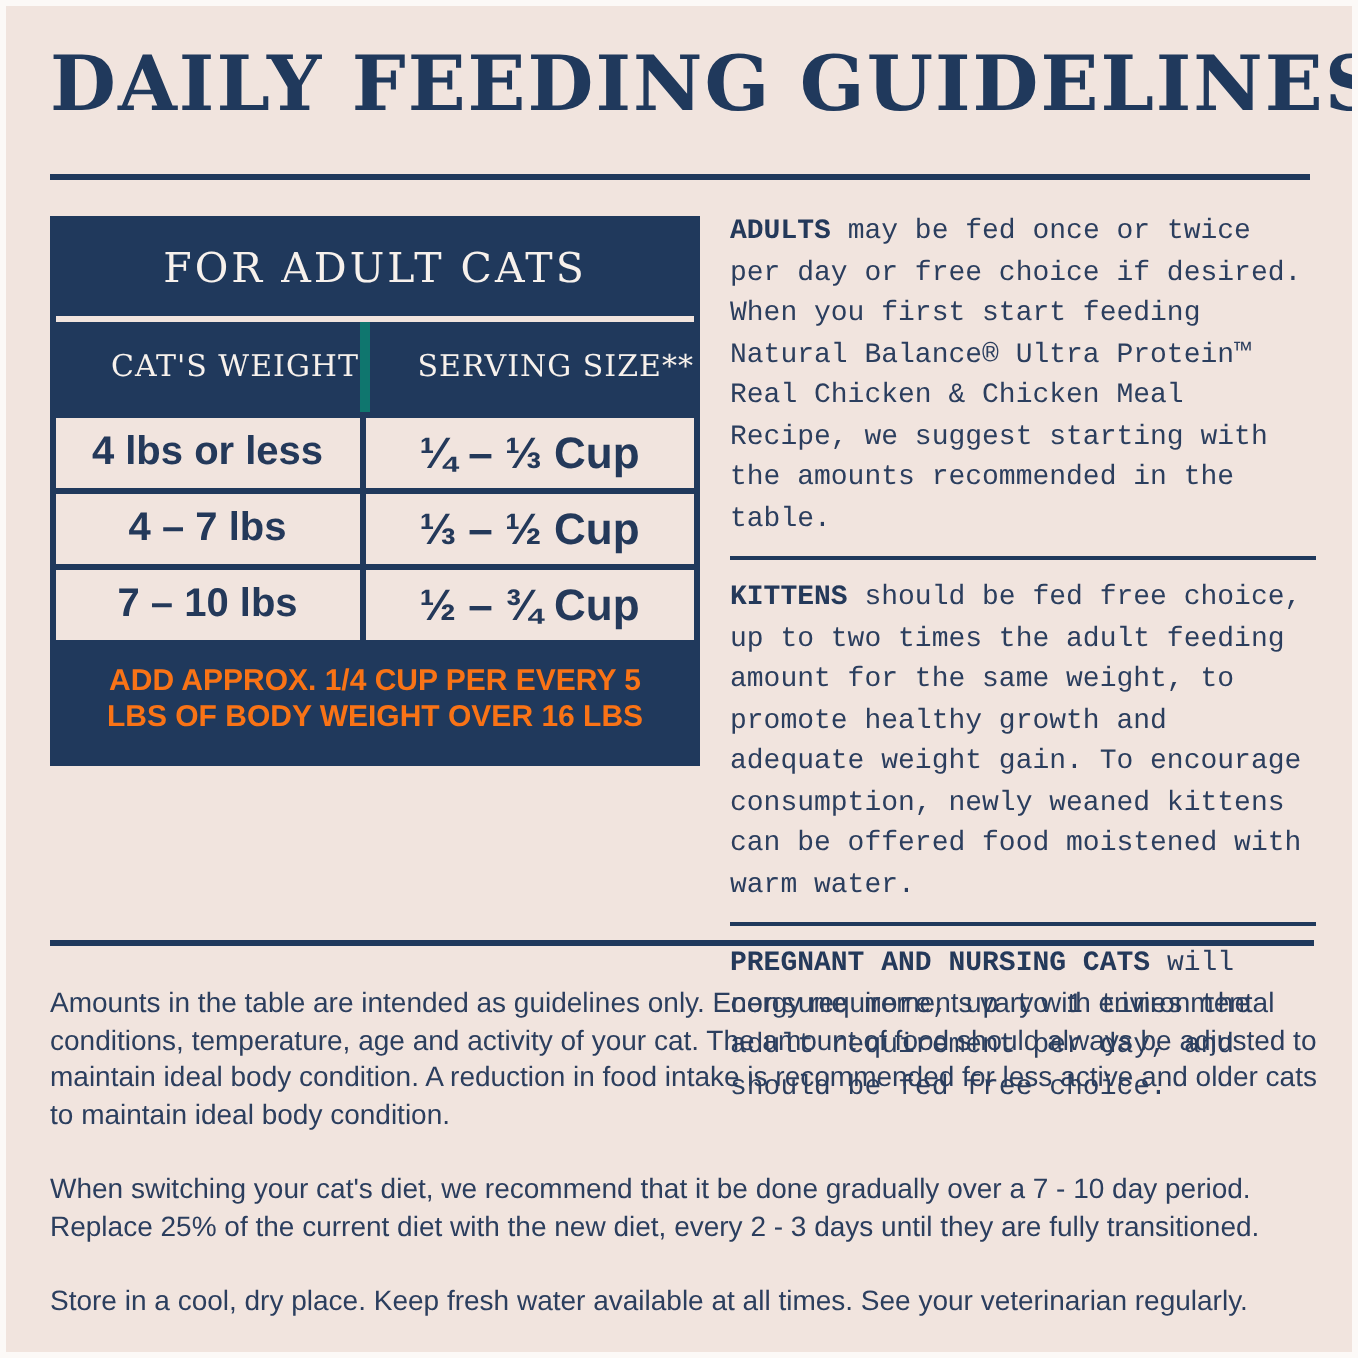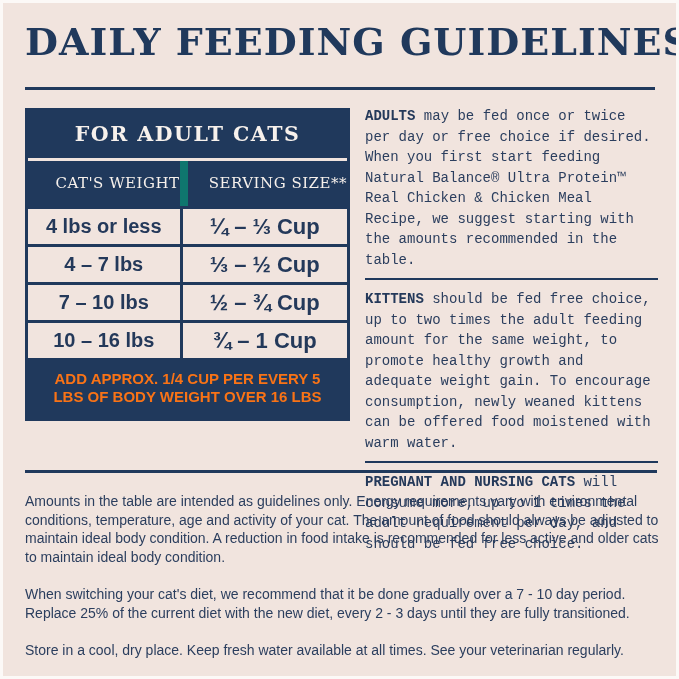--- a/index.html
+++ b/index.html
@@ -27,30 +27,30 @@
   
   .feeding-table{
     position:absolute;left:22px;top:105px;width:325px;
     box-sizing:border-box;border:3px solid #20395c;
     background:#f1e4de;
   }
   .t-title{
     background:#20395c;color:#f7f1ec;
     height:47px;line-height:47px;text-align:center;
     font-family:"DejaVu Serif","Liberation Serif",serif;
-    font-weight:bold;font-size:20.5px;letter-spacing:1.5px;
+    font-weight:normal;font-size:20.5px;letter-spacing:1.5px;
     border-bottom:3px solid #f1e4de;
   }
   .t-cols{display:grid;grid-template-columns:47.5% 52.5%;background:#20395c;}
   .t-col{
     color:#f7f1ec;height:45px;line-height:45px;text-align:right;
     font-family:"DejaVu Serif","Liberation Serif",serif;
     font-weight:normal;font-size:15px;letter-spacing:0.5px;
   }
-  .t-col.second{border-left:8px solid #0f766e;box-sizing:border-box;}
+  .t-col.second{border-left:5px solid #0f766e;box-sizing:border-box;}
   .t-row{display:grid;grid-template-columns:47.5% 52.5%;border-top:3px solid #20395c;}
   .t-cell{
     height:35px;line-height:35px;text-align:center;
     font-weight:bold;color:#24395a;font-size:20px;
   }
   .t-cell.serving{border-left:3px solid #20395c;box-sizing:border-box;font-size:22px;}
   .t-foot{
     border-top:3px solid #20395c;background:#20395c;color:#f97316;
     text-align:center;font-weight:bold;font-size:15px;line-height:18px;
     padding:9px 10px 12px 10px;
@@ -88,24 +88,20 @@
       <div class="t-cell serving">¼ – ⅓ Cup</div>
     </div>
     <div class="t-row">
       <div class="t-cell">4 – 7 lbs</div>
       <div class="t-cell serving">⅓ – ½ Cup</div>
     </div>
     <div class="t-row">
       <div class="t-cell">7 – 10 lbs</div>
       <div class="t-cell serving">½ – ¾ Cup</div>
     </div>
-    <div class="t-row">
-      <div class="t-cell">10 – 16 lbs</div>
-      <div class="t-cell serving">¾ – 1 Cup</div>
-    </div>
 
     <div class="t-foot">
       <div class="line1">ADD APPROX. 1/4 CUP PER EVERY 5 LBS OF BODY WEIGHT OVER 16 LBS</div>
     </div>
   </div>
 
   <div class="right-col">
     <p><span class="lead">ADULTS</span><span> may be fed once or twice per day or free choice if desired. When you first start feeding Natural Balance® Ultra Protein™ Real Chicken &amp; Chicken Meal Recipe, we suggest starting with the amounts recommended in the table.</span></p>
     <hr class="hr-right">
     <p><span class="lead">KITTENS</span><span> should be fed free choice, up to two times the adult feeding amount for the same weight, to promote healthy growth and adequate weight gain. To encourage consumption, newly weaned kittens can be offered food moistened with warm water.</span></p>

